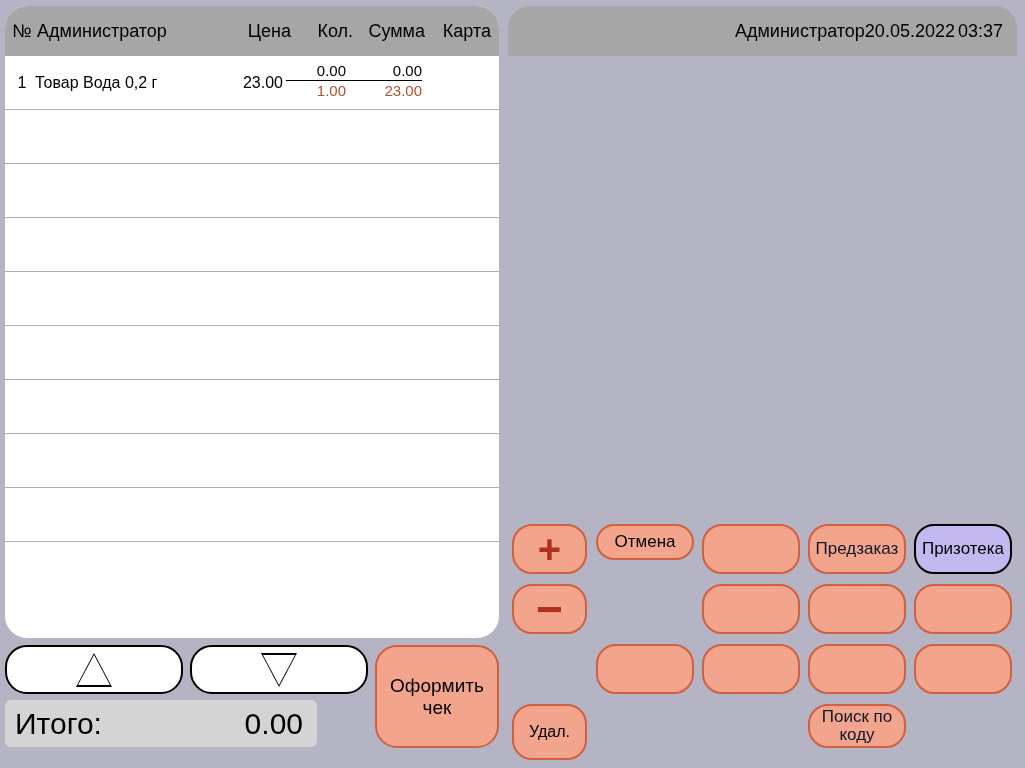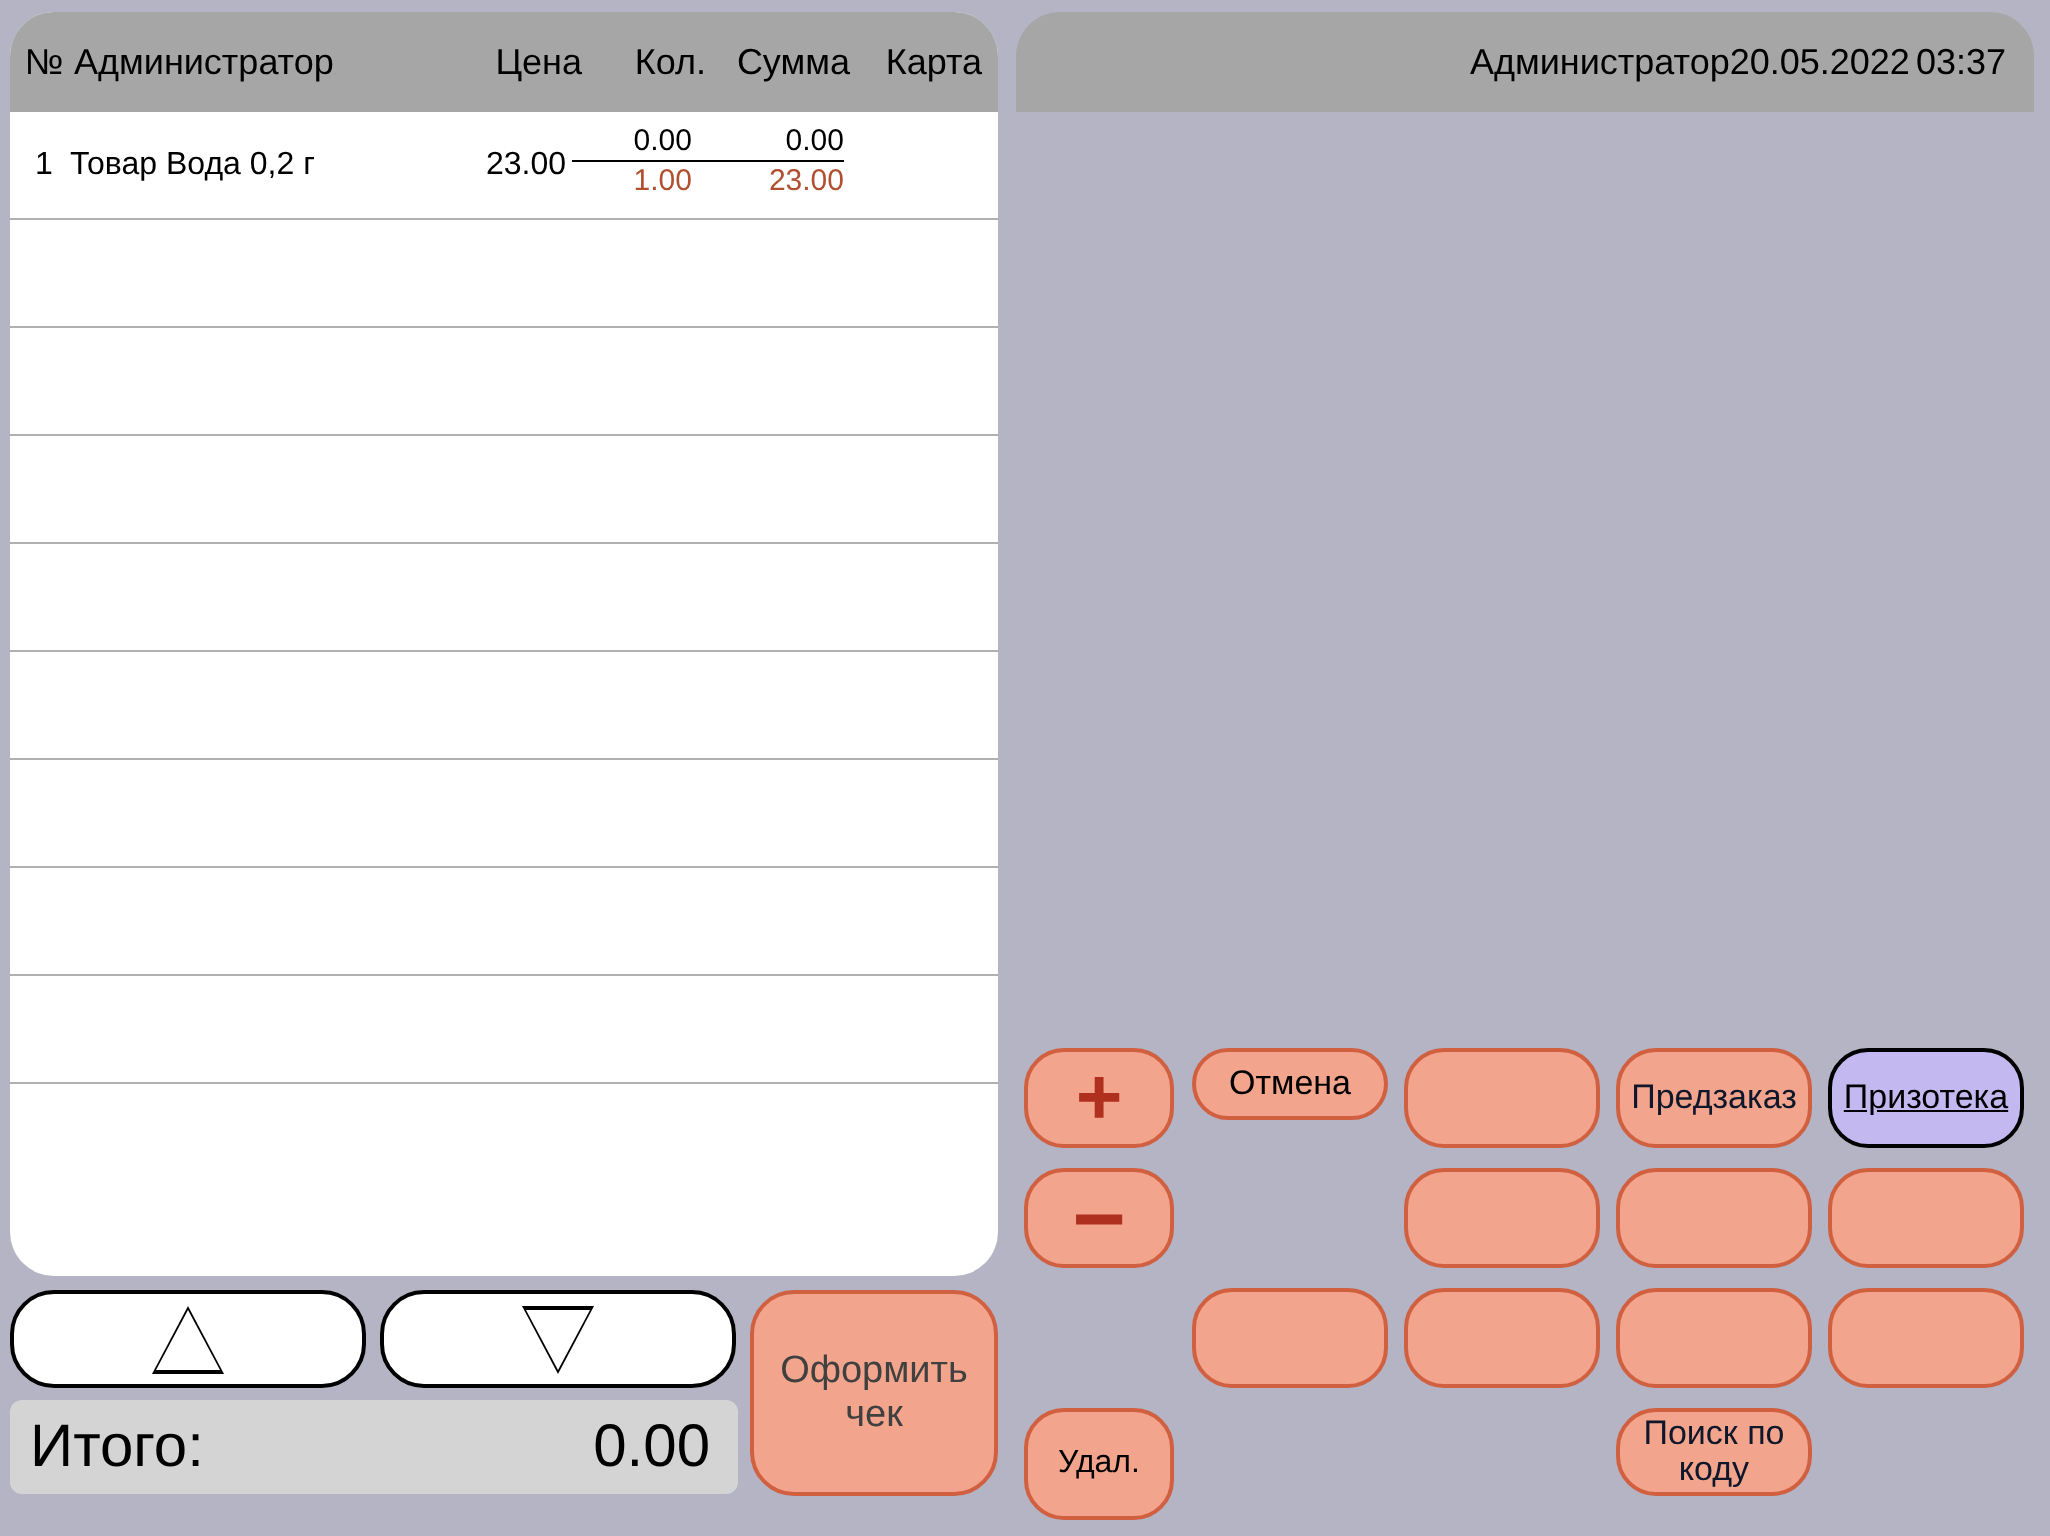--- a/index.html
+++ b/index.html
@@ -120,21 +120,21 @@
     content:""; position:absolute; left:-16px; top:-32px;
     width:0; height:0;
     border-left:16px solid transparent;
     border-right:16px solid transparent;
     border-top:30px solid #fff;
   }
 
   .total-bar {
     position: absolute;
     left: 5px; top: 700px;
-    width: 364px; height: 47px;
+    width: 312px; height: 47px;
     background: #D4D4D4;
     border-radius: 6px;
     display: flex;
     align-items: center;
     justify-content: space-between;
     padding: 0 14px 0 10px;
     font-size: 30px;
     color: #000;
   }
 
@@ -144,21 +144,21 @@
     left: 375px; top: 645px;
     width: 124px; height: 103px;
     background: #F2A48C;
     border: 2px solid #D06040;
     border-radius: 22px;
     display: flex;
     flex-direction: column;
     align-items: center;
     justify-content: center;
     font-size: 19px;
-    color: #404040;
+    color: #000000;
     line-height: 1.15;
   }
 
   
   .right-panel {
     position: absolute;
     left: 508px; top: 6px;
     width: 509px; height: 632px;
     background: #B4B4C5;
     border-radius: 22px;
@@ -182,21 +182,21 @@
     background: #F2A48C;
     border: 2px solid #D06040;
     border-radius: 20px;
     display: flex;
     align-items: center;
     justify-content: center;
     font-size: 17px;
     color: #000;
   }
   .kbtn.dim { color: #0f172a; }
-  .kbtn.purple { background: #C4B8F0; border-color: #000; color: #000; text-decoration: underline; }
+  .kbtn.purple { background: #C4B8F0; border-color: #000; color: #000; }
 
   
   #btn-plus   { left: 512px; top: 524px; width: 75px; height: 50px; font-size: 40px; font-weight: bold; color: #B03020; }
   #btn-cancel { left: 596px; top: 524px; width: 98px; height: 36px; }
   #btn-r1c3   { left: 702px; top: 524px; width: 98px; height: 50px; }
   #btn-preord { left: 808px; top: 524px; width: 98px; height: 50px; }
   #btn-prize  { left: 914px; top: 524px; width: 98px; height: 50px; }
 
   
   #btn-minus  { left: 512px; top: 584px; width: 75px; height: 50px; font-size: 46px; font-weight: bold; color: #B03020; }

